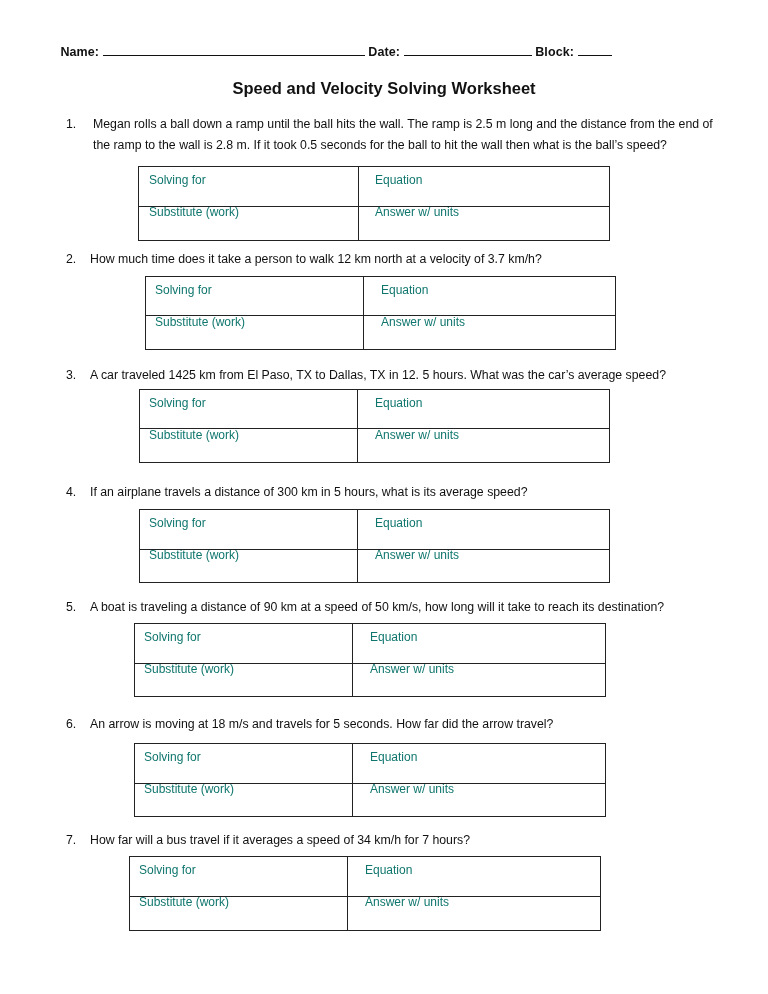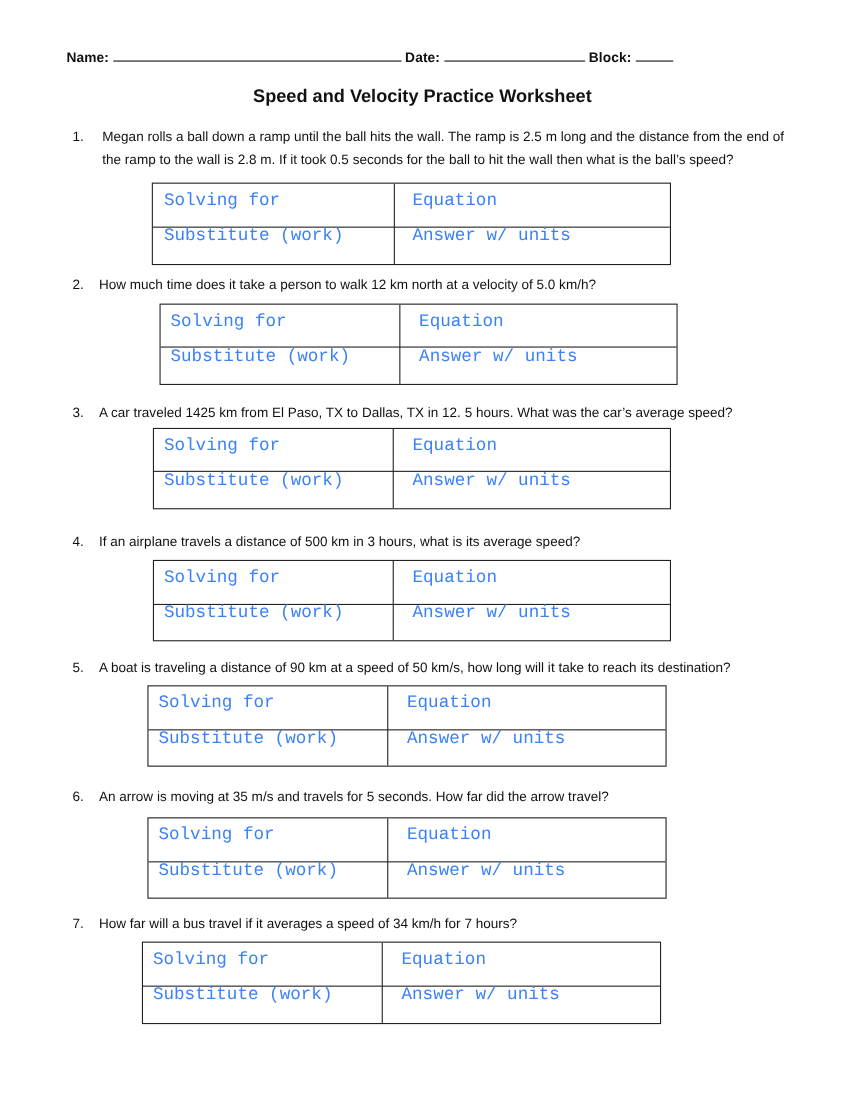--- a/index.html
+++ b/index.html
@@ -18,53 +18,53 @@
   .q {
     position: absolute; left: 66px; width: 650px; font-size: 12.3px; line-height: 20.5px;
   }
   .q .num { position: absolute; left: 0; top: 0; }
   .q .text { display: block; padding-left: 24px; }
   .tbl {
     position: absolute; border: 1.3px solid #222; box-sizing: border-box;
   }
   .tbl .vline { position: absolute; top: 0; bottom: 0; width: 0; border-left: 1.3px solid #222; }
   .tbl .hline { position: absolute; left: 0; right: 0; height: 0; border-top: 1.3px solid #222; }
-  .cell { position: absolute; font-size: 16px; color: #3b82f6; font-family: Liberation Mono, monospace; }
+  .cell { position: absolute; font-size: 12px; color: #0f766e; }
   .underline-fill { display:inline-block; border-bottom: 1.3px solid #111; height: 11px; vertical-align: baseline; }
 </style>
 </head>
 <body>
 
 <div class="header-line">
   <span>Name:</span>
   <span class="underline-fill" style="width:262px;"></span>
   <span>Date:</span>
   <span class="underline-fill" style="width:128px;"></span>
   <span>Block:</span>
   <span class="underline-fill" style="width:34px;"></span>
 </div>
 
-<div class="title">Speed and Velocity Practice Worksheet</div>
+<div class="title">Speed and Velocity Solving Worksheet</div>
 
 <div class="q" style="top:114px;">
   <span class="num">1.</span>
   <span class="text" style="padding-left:27px;">Megan rolls a ball down a ramp until the ball hits the wall.  The ramp is 2.5 m long and the distance from the end of the ramp to the wall is 2.8 m.  If it took 0.5 seconds for the ball to hit the wall then what is the ball’s speed?</span>
 </div>
 <div class="tbl" style="left:138px; top:166px; width:472px; height:75px;">
   <div class="vline" style="left:219px;"></div>
   <div class="hline" style="top:39px;"></div>
   <span class="cell" style="left:10px; top:6px;">Solving for</span>
   <span class="cell" style="left:236px; top:6px;">Equation</span>
   <span class="cell" style="left:10px; top:38px;">Substitute (work)</span>
   <span class="cell" style="left:236px; top:38px;">Answer w/ units</span>
 </div>
 
 <div class="q" style="top:249px;">
   <span class="num">2.</span>
-  <span class="text">How much time does it take a person to walk 12 km north at a velocity of 5.0 km/h?</span>
+  <span class="text">How much time does it take a person to walk 12 km north at a velocity of 3.7 km/h?</span>
 </div>
 <div class="tbl" style="left:145px; top:276px; width:471px; height:74px;">
   <div class="vline" style="left:217px;"></div>
   <div class="hline" style="top:38px;"></div>
   <span class="cell" style="left:9px; top:6px;">Solving for</span>
   <span class="cell" style="left:235px; top:6px;">Equation</span>
   <span class="cell" style="left:9px; top:38px;">Substitute (work)</span>
   <span class="cell" style="left:235px; top:38px;">Answer w/ units</span>
 </div>
 
@@ -76,21 +76,21 @@
   <div class="vline" style="left:217px;"></div>
   <div class="hline" style="top:38px;"></div>
   <span class="cell" style="left:9px; top:6px;">Solving for</span>
   <span class="cell" style="left:235px; top:6px;">Equation</span>
   <span class="cell" style="left:9px; top:38px;">Substitute (work)</span>
   <span class="cell" style="left:235px; top:38px;">Answer w/ units</span>
 </div>
 
 <div class="q" style="top:482px;">
   <span class="num">4.</span>
-  <span class="text">If an airplane travels a distance of 500 km in 3 hours, what is its average speed?</span>
+  <span class="text">If an airplane travels a distance of 300 km in 5 hours, what is its average speed?</span>
 </div>
 <div class="tbl" style="left:139px; top:509px; width:471px; height:74px;">
   <div class="vline" style="left:217px;"></div>
   <div class="hline" style="top:39px;"></div>
   <span class="cell" style="left:9px; top:6px;">Solving for</span>
   <span class="cell" style="left:235px; top:6px;">Equation</span>
   <span class="cell" style="left:9px; top:38px;">Substitute (work)</span>
   <span class="cell" style="left:235px; top:38px;">Answer w/ units</span>
 </div>
 
@@ -102,21 +102,21 @@
   <div class="vline" style="left:217px;"></div>
   <div class="hline" style="top:39px;"></div>
   <span class="cell" style="left:9px; top:6px;">Solving for</span>
   <span class="cell" style="left:235px; top:6px;">Equation</span>
   <span class="cell" style="left:9px; top:38px;">Substitute (work)</span>
   <span class="cell" style="left:235px; top:38px;">Answer w/ units</span>
 </div>
 
 <div class="q" style="top:714px;">
   <span class="num">6.</span>
-  <span class="text">An arrow is moving at 35 m/s and travels for 5 seconds. How far did the arrow travel?</span>
+  <span class="text">An arrow is moving at 18 m/s and travels for 5 seconds. How far did the arrow travel?</span>
 </div>
 <div class="tbl" style="left:134px; top:743px; width:472px; height:74px;">
   <div class="vline" style="left:217px;"></div>
   <div class="hline" style="top:39px;"></div>
   <span class="cell" style="left:9px; top:6px;">Solving for</span>
   <span class="cell" style="left:235px; top:6px;">Equation</span>
   <span class="cell" style="left:9px; top:38px;">Substitute (work)</span>
   <span class="cell" style="left:235px; top:38px;">Answer w/ units</span>
 </div>
 

